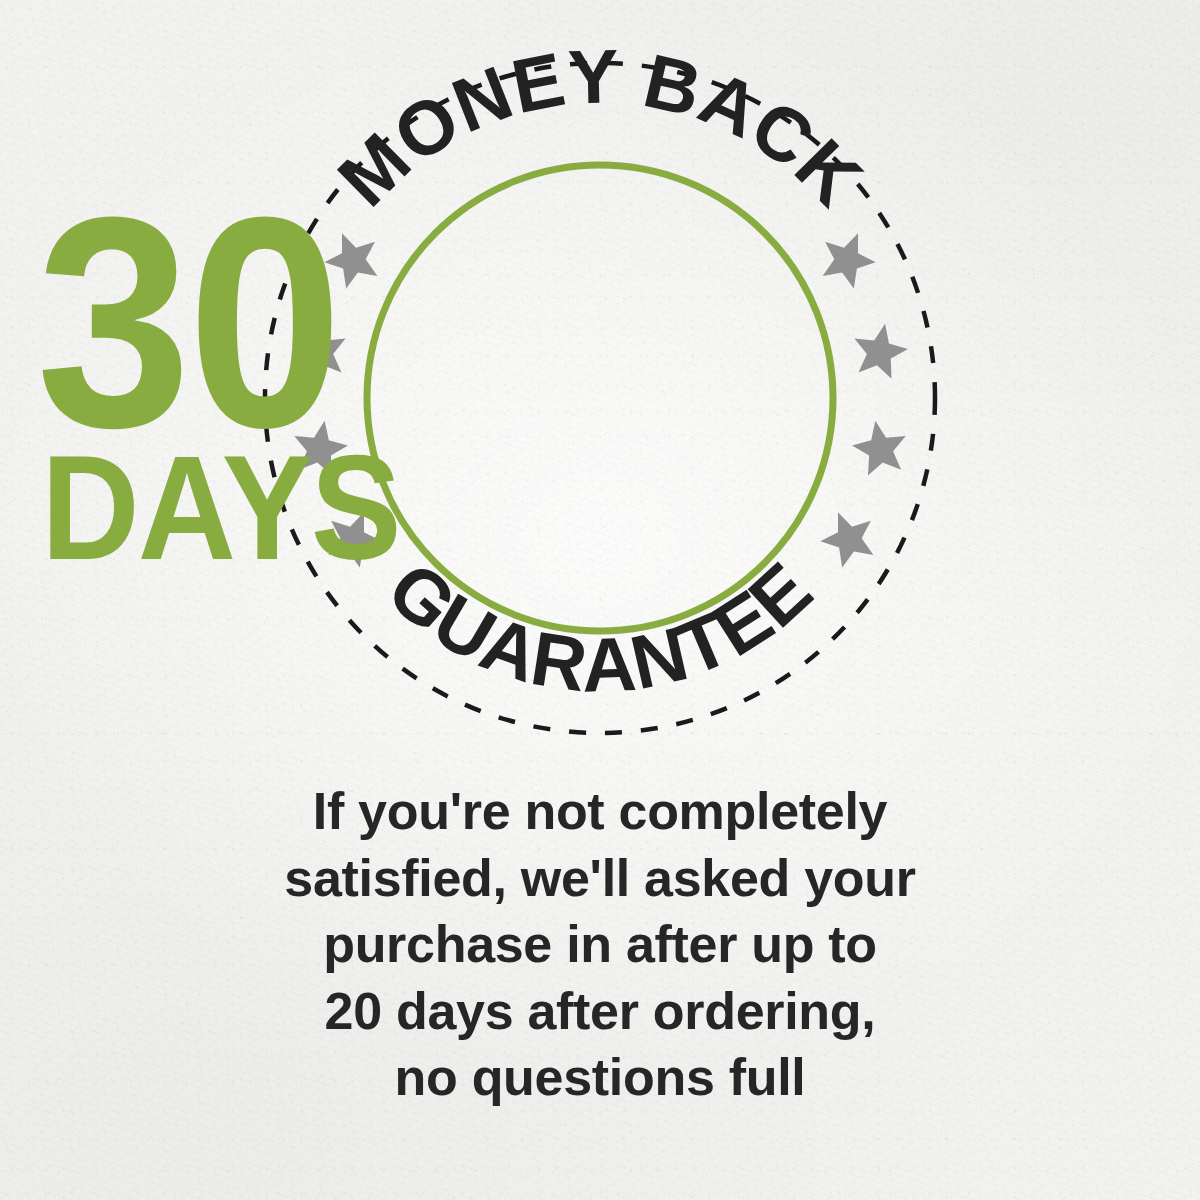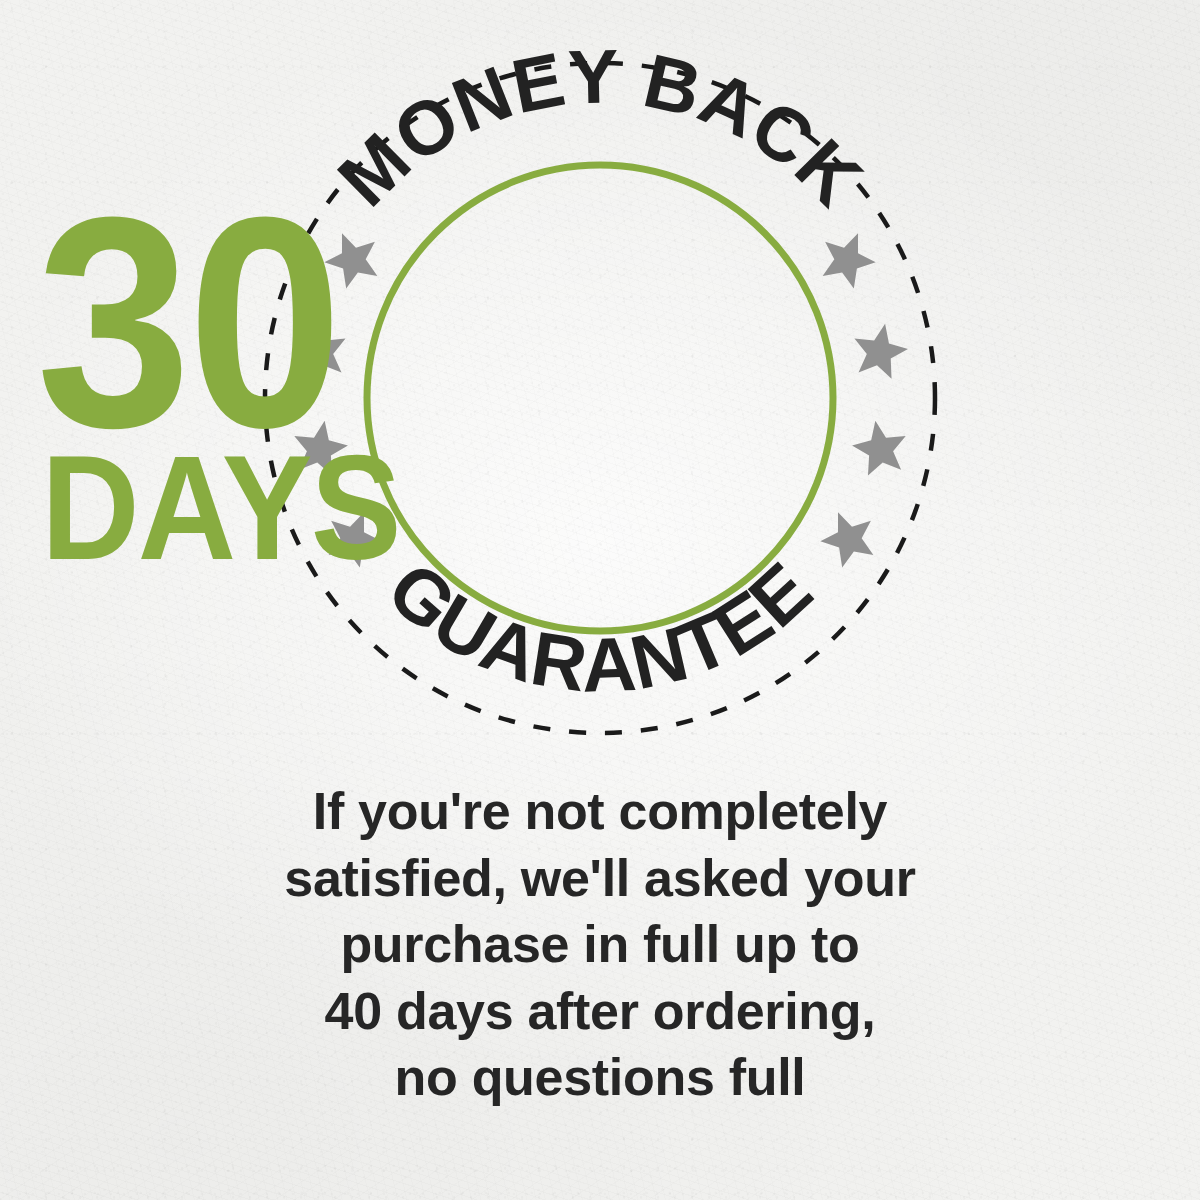--- a/index.html
+++ b/index.html
@@ -167,18 +167,18 @@
 
     <div id="center-stack">
       <span id="big-number">30</span>
       <span id="days-word">DAYS</span>
     </div>
   </div>
 
   <div id="promise">
     <span class="pline">If you're not completely</span>
     <span class="pline">satisfied, we'll asked your</span>
-    <span class="pline">purchase in full up to</span>
-    <span class="pline">40 days after ordering,</span>
+    <span class="pline">purchase in after up to</span>
+    <span class="pline">20 days after ordering,</span>
     <span class="pline">no questions full</span>
   </div>
 
 </div>
 
 </body></html>

